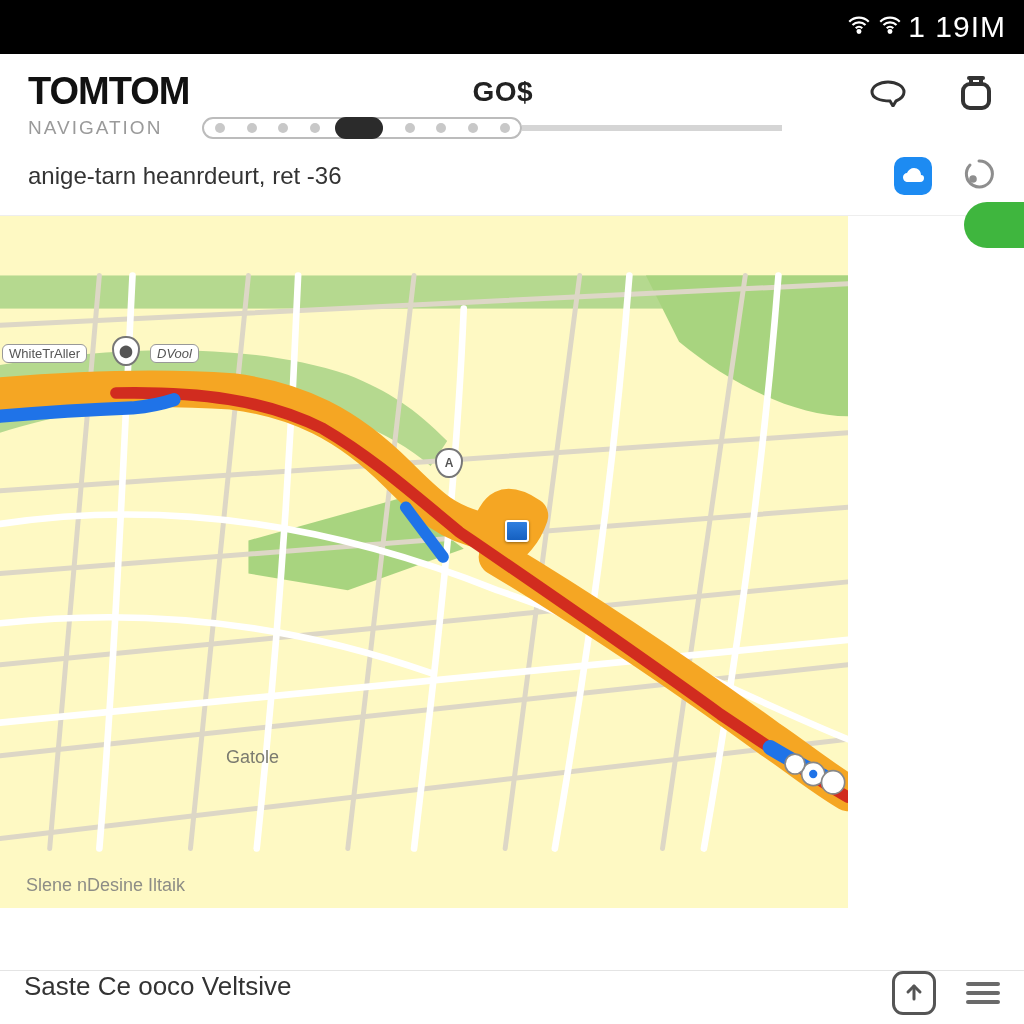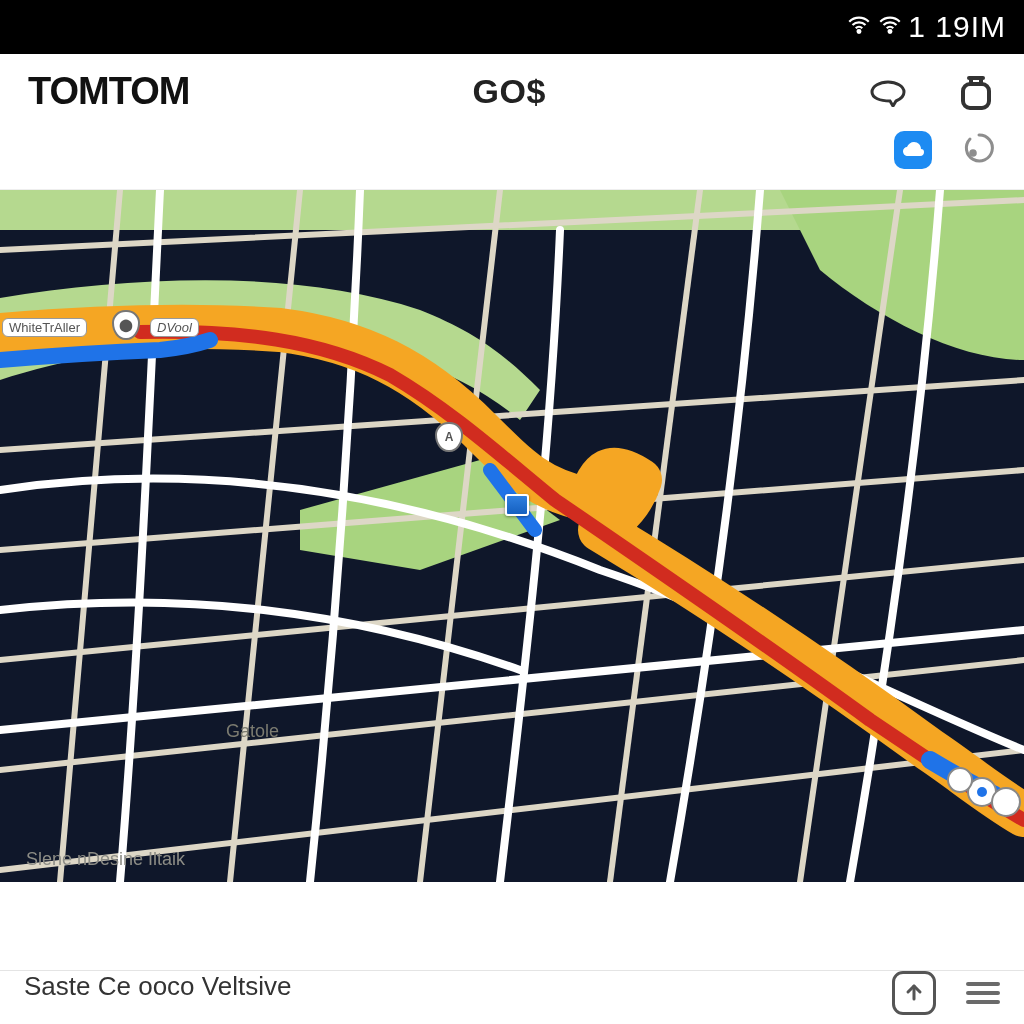--- a/index.html
+++ b/index.html
@@ -7,41 +7,41 @@
 
   
   .status-bar { height: 54px; background: #000; display: flex; align-items: center; justify-content: flex-end; padding: 0 18px; color: #fff; gap: 5px; }
   .status-bar .clock { font-size: 30px; letter-spacing: 1px; font-weight: 400; }
   .wifi { width: 26px; height: 26px; }
 
   
   .header { background: #fff; padding: 16px 28px 10px 28px; border-bottom: 1px solid #eee; }
   .header-row1 { display: flex; align-items: center; gap: 8px; }
   .brand { font-size: 38px; font-weight: 900; letter-spacing: -1px; color: #111; font-family: Arial Black, Arial, sans-serif; }
-  .go { flex: 0 0 auto; margin-left: 275px; font-size: 34px; font-weight: 700; color: #222; letter-spacing: 0.5px; }
+  .go { flex: 0 0 auto; margin-left: 275px; font-size: 28px; font-weight: 700; color: #222; letter-spacing: 0.5px; }
   .hdr-icons { margin-left: auto; display: flex; gap: 48px; align-items: center; }
   .icon-btn { width: 40px; height: 40px; display: flex; align-items: center; justify-content: center; color: #333; cursor: pointer; }
 
   .header-row2 { display: flex; align-items: center; margin-top: 4px; }
   .subtitle { font-size: 19px; color: #9a9a9a; letter-spacing: 2px; font-weight: 500; }
   .slider-wrap { margin-left: 40px; display: flex; align-items: center; gap: 0; }
   .pillbar { width: 320px; height: 22px; border-radius: 12px; border: 2px solid #bcbcbc; position: relative; display: flex; align-items: center; justify-content: space-around; background: #fff; }
   .pillbar .dot { width: 10px; height: 10px; border-radius: 50%; background: #c8c8c8; }
   .pillbar .knob { position: absolute; left: 49%; top: 50%; transform: translate(-50%,-50%); width: 48px; height: 22px; border-radius: 12px; background: #2b2b2b; }
   .tail { width: 260px; height: 6px; background: #d5d5d5; }
 
   .header-row3 { display: flex; align-items: center; margin-top: 18px; padding-bottom: 10px; }
   .address { font-size: 24px; color: #333; }
   .actions { margin-left: auto; display: flex; align-items: center; gap: 30px; }
   .chip { width: 38px; height: 38px; border-radius: 10px; background: #1d8bf2; display: flex; align-items: center; justify-content: center; cursor: pointer; }
   .ghost-icon { color: #8e8e8e; cursor: pointer; }
   .green-tab { position: absolute; right: 0; top: 202px; width: 60px; height: 46px; background: #3fb63e; border-radius: 40px 0 0 40px / 40px 0 0 40px; }
 
   
-  .map { position: relative; width: 1024px; height: 692px; background: #0f172a; overflow: hidden; cursor: grab; }
+  .map { position: relative; width: 848px; height: 692px; background: #fef9c3; overflow: hidden; cursor: grab; }
   .map svg { position: absolute; inset: 0; width: 100%; height: 100%; }
 
   .poi-label { position: absolute; font-size: 18px; color: #7b7b70; }
   .road-chip { position: absolute; background: #fff; border: 1.5px solid #999; border-radius: 6px; font-size: 13px; padding: 1px 6px; color: #555; white-space: nowrap; }
   .shield { position: absolute; width: 28px; height: 30px; background: #fff; border: 2px solid #777; border-radius: 50% 50% 50% 50% / 45% 45% 60% 60%; display: flex; align-items: center; justify-content: center; font-size: 12px; color: #555; font-weight: 600; }
   .gps-marker { position: absolute; width: 24px; height: 22px; background: linear-gradient(#2f7fe0,#1560c0); border: 2px solid #fff; border-radius: 3px; box-shadow: 0 1px 3px rgba(0,0,0,.4); }
   .attrib { position: absolute; left: 26px; bottom: 12px; font-size: 18px; color: #8d8d86; }
 
   
   .footer { position: absolute; left: 0; right: 0; bottom: 0; height: 54px; background: #fff; border-top: 1px solid #e4e4e4; display: flex; align-items: flex-start; padding: 0 24px; }
@@ -87,22 +87,42 @@
       <div class="icon-btn">
         <svg width="34" height="40" viewBox="0 0 34 40" fill="none" stroke="#333" stroke-width="4" stroke-linecap="round">
             <rect x="4" y="12" width="26" height="24" rx="7"></rect>
             <path d="M10 6h14"></path>
             <path d="M12 6v6M22 6v6"></path>
           </svg>
       </div>
     </div>
   </div>
 
+  <div class="header-row2">
+    <div class="subtitle">NAVIGATION</div>
+    <div class="slider-wrap">
+      <div class="pillbar">
+        <span class="dot"></span>
+          <span class="dot"></span>
+          <span class="dot"></span>
+          <span class="dot"></span>
+          <span class="dot"></span>
+        <span class="dot"></span>
+          <span class="dot"></span>
+          <span class="dot"></span>
+          <span class="dot"></span>
+          <span class="dot"></span>
+        <div class="knob"></div>
+      </div>
+      <div class="tail"></div>
+    </div>
+  </div>
 
   <div class="header-row3">
+    <div class="address">anige-tarn heanrdeurt, ret -36</div>
     <div class="actions">
       <div class="chip">
         <svg width="24" height="20" viewBox="0 0 24 20" fill="#fff">
             <path d="M7 16c-3 0-5-2-5-5 0-2 2-4 4-4 1-3 4-5 7-5 4 0 7 3 7 7 2 0 3 1 3 3s-1 4-4 4H7z"></path>
           </svg>
       </div>
       <div class="ghost-icon">
         <svg width="34" height="34" viewBox="0 0 34 34" fill="none" stroke="#8e8e8e" stroke-width="3" stroke-linecap="round">
             <path d="M17 4a13 13 0 1 1-9 4"></path>
             <circle cx="11" cy="22" r="2.3" fill="#8e8e8e"></circle>

